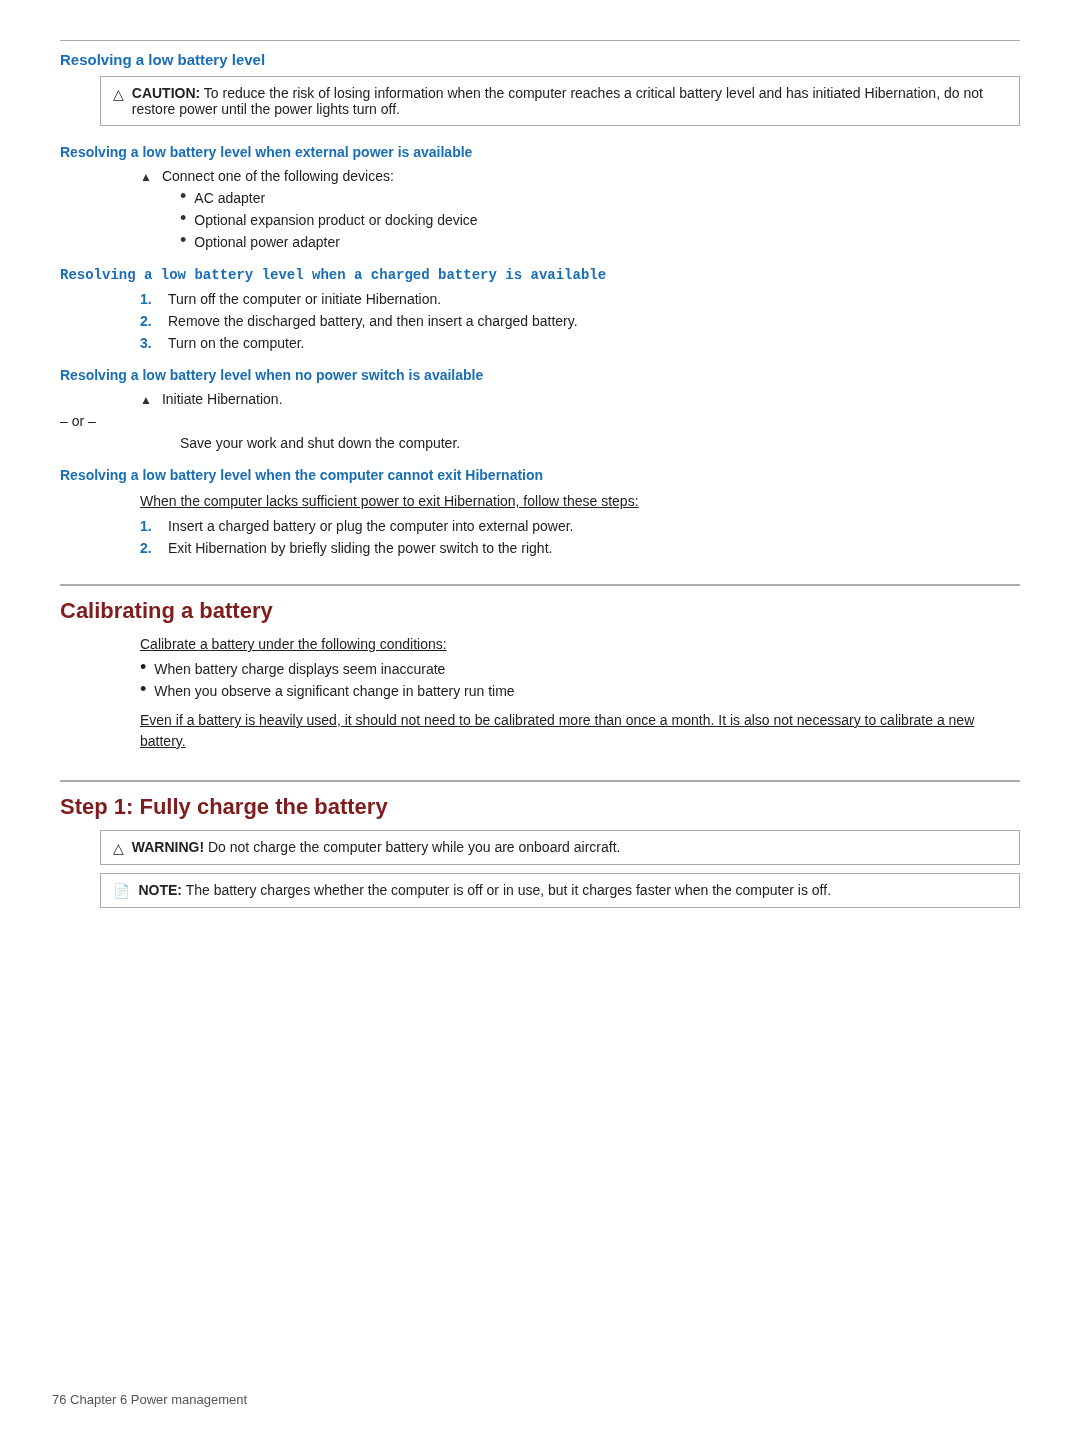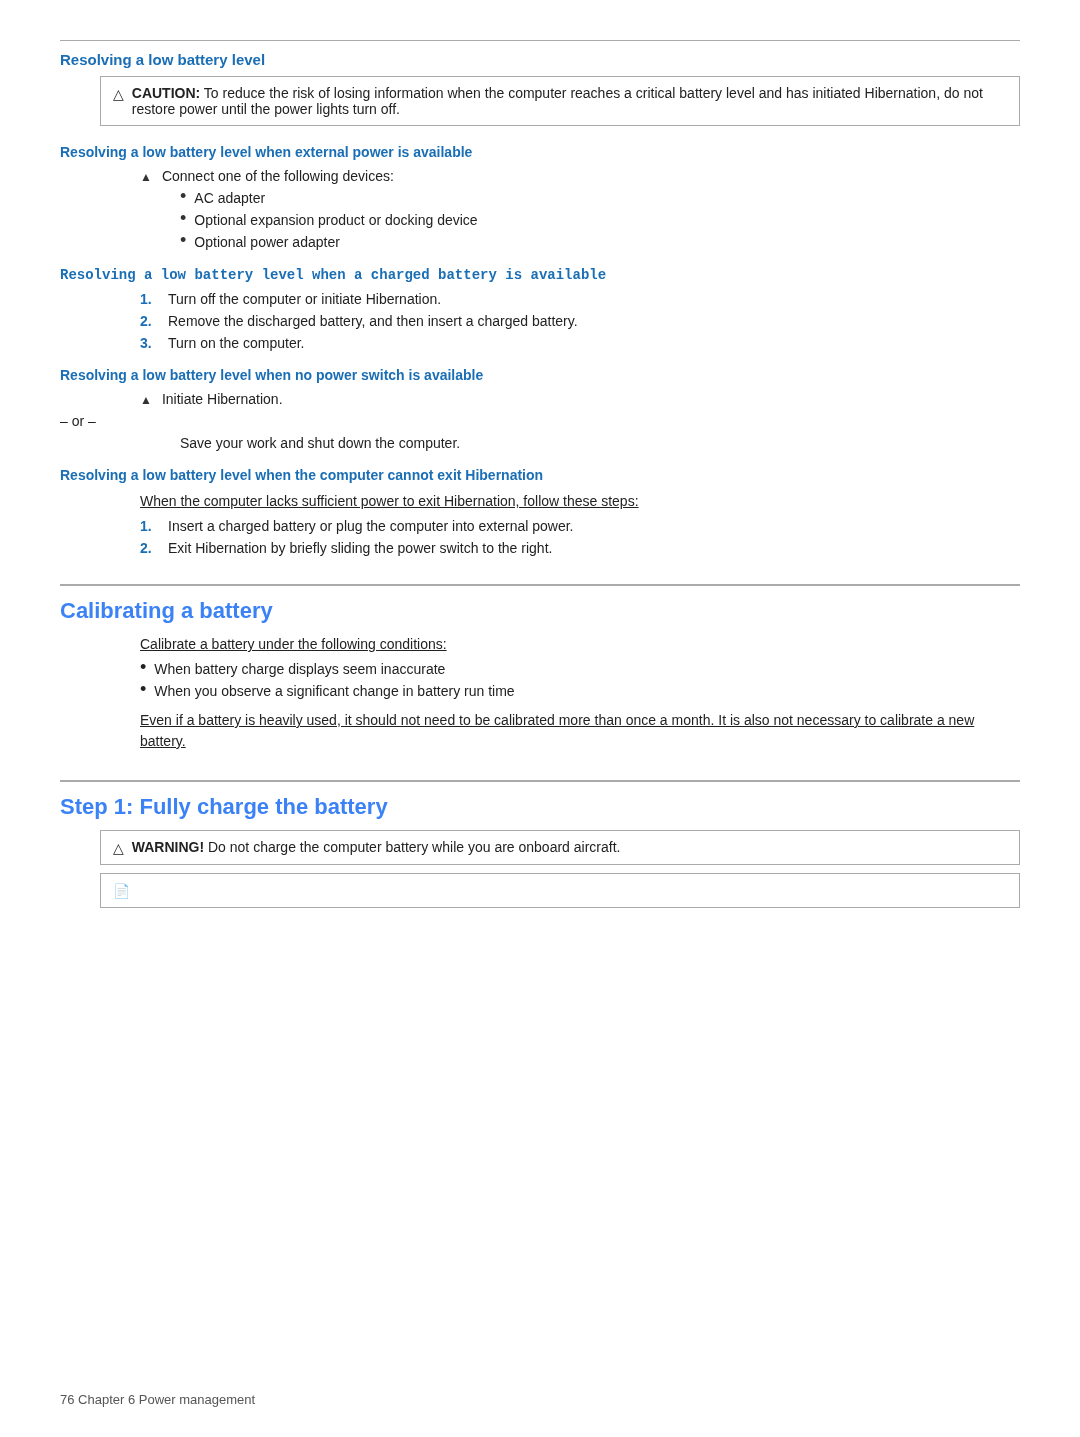--- a/index.html
+++ b/index.html
@@ -16,21 +16,21 @@
 
     .section-heading {
       color: #1a6eb5;
       font-size: 15px;
       font-weight: bold;
       margin-bottom: 6px;
       margin-top: 10px;
     }
 
     .major-heading {
-      color: #3b82f6;
+      color: #7f1d1d;
       font-size: 22px;
       font-weight: bold;
       margin-top: 28px;
       margin-bottom: 10px;
       border-top: 2px solid #aaa;
       padding-top: 12px;
     }
 
     .sub-heading {
       color: #1a6eb5;
@@ -165,21 +165,21 @@
       margin-left: 80px;
       margin-top: 6px;
       margin-bottom: 6px;
       line-height: 1.5;
       text-decoration: underline;
     }
 
     .page-footer {
       position: absolute;
       bottom: 30px;
-      left: 60px;
+      left: 52px;
       font-size: 13px;
       color: #555;
     }
 
     .top-rule {
       border: none;
       border-top: 1px solid #aaa;
       margin-bottom: 4px;
     }
 
@@ -299,15 +299,20 @@
   <span class="icon">△</span>
   <div>
     <span class="label">WARNING!</span>
     <span>  </span>
     <span>Do not charge the computer battery while you are onboard aircraft.</span>
   </div>
 </div>
 
 <div class="note-box">
   <span class="icon">📄</span>
+  <div>
+    <span class="label">NOTE:</span>
+    <span>  </span>
+    <span>The battery charges whether the computer is off or in use, but it charges faster when the computer is off.</span>
+  </div>
 </div>
 
 <div class="page-footer">76    Chapter 6   Power management</div>
 
 </body></html>

